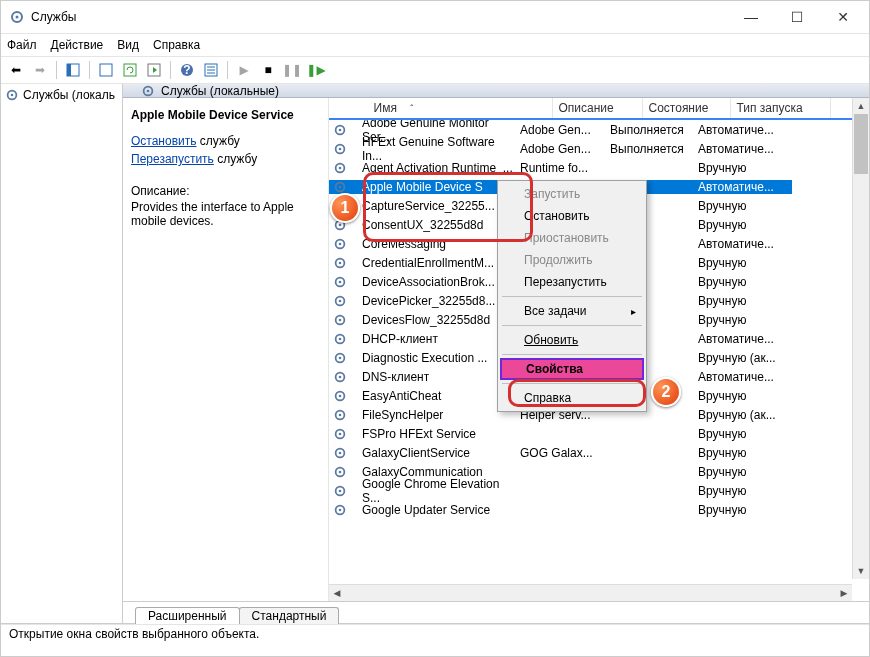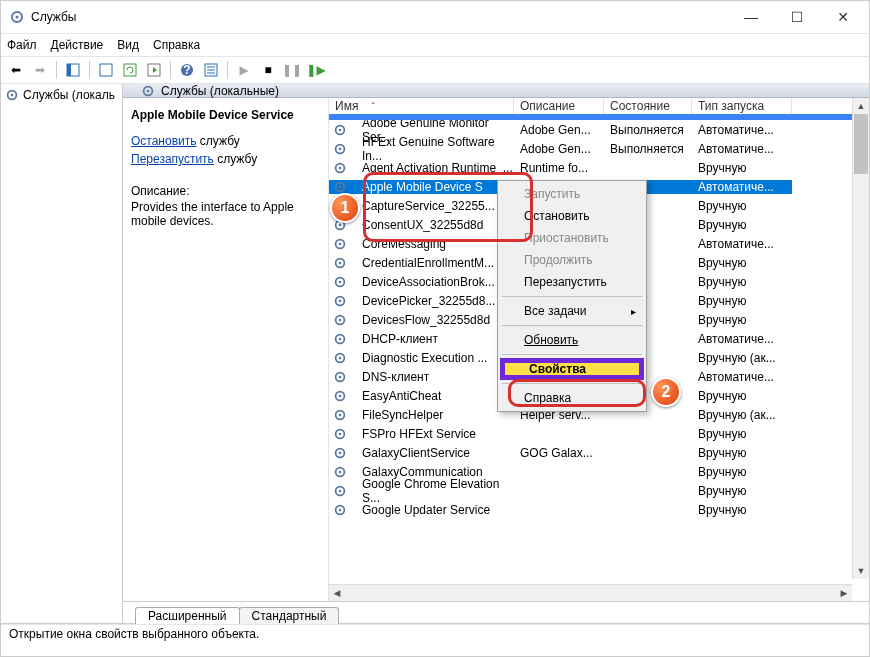--- a/index.html
+++ b/index.html
@@ -20,21 +20,21 @@
 .rightpane { flex:1; display:flex; flex-direction:column; position:relative;}
 .rp-header { height:14px; background:linear-gradient(#e8ecf2,#d2d9e6); display:flex; align-items:center; padding:0 18px; gap:6px; border-bottom:1px solid #b0b7c4;}
 .rp-body { flex:1; display:flex; position:relative; overflow:hidden;}
 .detail { width:205px; padding:10px 8px;}
 .detail-title { font-weight:bold; margin-bottom:12px;}
 .detail .lnk { color:#0645ad; text-decoration:underline; cursor:pointer;}
 .detail p { margin-bottom:4px;}
 .detail .dsc-l { margin-top:18px; color:#000; margin-bottom:2px;}
 .detail .dsc { color:#000;}
 .listwrap { flex:1; display:flex; flex-direction:column; border-left:1px solid #e5e5e5; position:relative;}
-.cols { display:flex; height:22px; border-bottom:6px solid #3b82f6; align-items:center;}
+.cols { display:flex; height:22px; border-bottom:2px solid #3b82f6; align-items:center;justify-content:center;}
 .cols div { padding:0 6px; height:100%; display:flex; align-items:center; border-right:1px solid #e5e5e5; color:#333;}
 .c1{width:185px;} .c2{width:90px;} .c3{width:88px;} .c4{width:100px;}
 .rows { flex:1; overflow:hidden;}
 .row { display:flex; height:19px; align-items:center;}
 .row.sel .c1,.row.sel .c2,.row.sel .c3{ background:#0078d7; color:#fff;}
 .row.sel .c4{ background:#0078d7; color:#fff;}
 .row .c1{display:flex;align-items:center;gap:15px; padding-left:4px;}
 .row .c2,.row .c3,.row .c4{padding:0 6px;}
 .gear-sm{width:14px;height:14px;flex-shrink:0;}
 .scroll-v{position:absolute; right:0; top:0; bottom:22px; width:17px; background:#f0f0f0; border-left:1px solid #ddd;}
@@ -45,21 +45,21 @@
 .scroll-h .arr{position:absolute;top:0;bottom:0;width:16px;display:flex;align-items:center;justify-content:center;font-size:9px;color:#555;}
 .scroll-h .arr.l{left:0;} .scroll-h .arr.r{right:0;}
 .tabs { height:22px; display:flex; align-items:flex-end; padding-left:12px; border-top:1px solid #ccc; background:#fff;}
 .tab { border:1px solid #aaa; border-bottom:none; padding:1px 12px; margin-right:-1px; background:#f4f4f4; border-radius:3px 3px 0 0; position:relative; top:1px;}
 .tab.active{background:#fff; z-index:2;}
 .statusbar{ height:20px; padding:2px 8px; color:#000; border-top:1px solid #e5e5e5;}
 .ctxmenu{ position:absolute; left:497px; top:180px; width:150px; background:#f0f0f0; border:1px solid #a0a0a0; box-shadow:3px 3px 6px rgba(0,0,0,0.25); padding:2px; z-index:50;}
 .ctxmenu .mi{ height:22px; display:flex; align-items:center; padding:0 16px 0 24px; color:#000; position:relative;}
 .ctxmenu .mi.dis{color:#888;}
 .ctxmenu .sep{height:1px; background:#c0c0c0; margin:3px 2px;}
-.ctxmenu .mi.hl{ background:#fde047; border:5px solid #6d28d9; height:22px;}
+.ctxmenu .mi.hl{ background:#ec4899; border:2px solid #6d28d9; height:22px;}
 .ctxmenu .sub::after{content:"▸"; position:absolute; right:8px; font-size:10px;}
 .callout{ position:absolute; border:3px solid #d62f2f; border-radius:10px; z-index:60;}
 .callout.c1{ left:363px; top:172px; width:170px; height:70px;}
 .callout.c2{ left:508px; top:379px; width:138px; height:28px;}
 .badge{position:absolute; width:30px; height:30px; border-radius:50%; background:radial-gradient(circle at 30% 30%, #ff9455, #e23b0a); border:2px solid #fff; box-shadow:0 1px 3px rgba(0,0,0,0.5); color:#fff; font-weight:bold; font-size:16px; display:flex; align-items:center; justify-content:center; z-index:70;}
 .badge.b1{left:330px; top:193px;}
 .badge.b2{left:651px; top:377px;}
 svg.gear,svg.gear-sm{display:inline-block}
 </style>
 </head>

